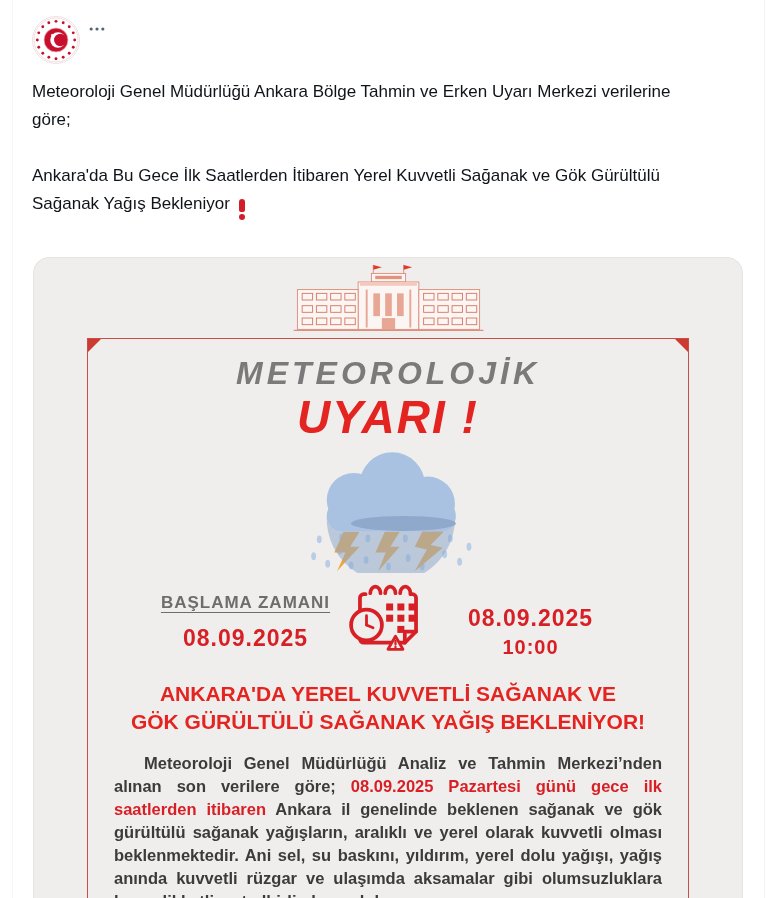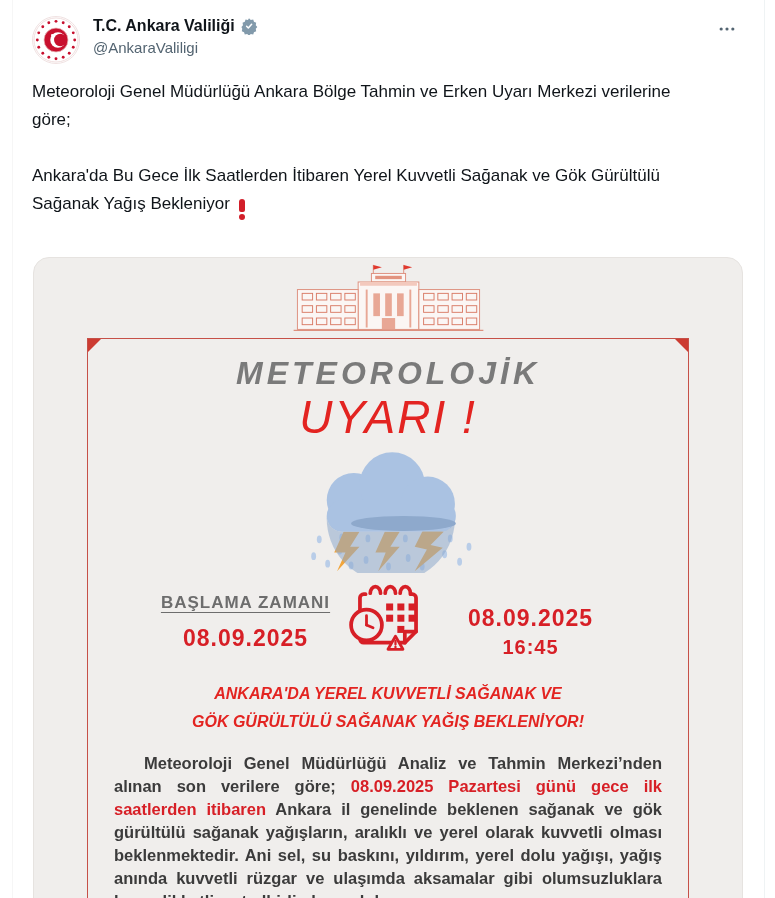--- a/index.html
+++ b/index.html
@@ -34,34 +34,34 @@
     background:#f0eeec; border-radius:16px; border:1px solid #e6e3e0; overflow:hidden; cursor:pointer; }
   .building-wrap { display:flex; justify-content:center; padding-top:5px; }
 
   .poster-box { position:relative; margin:1px 53px 0 53px; border:1px solid #c65048;
     min-height:610px; text-align:center; background:#f0eeec; }
   .corner { position:absolute; width:0; height:0; }
   .corner.tl { top:0; left:0; border-top:13px solid #cc3b31; border-right:13px solid transparent; }
   .corner.tr { top:0; right:0; border-top:13px solid #cc3b31; border-left:13px solid transparent; }
 
   .poster-title1 { margin-top:16px; font-size:32px; font-weight:bold; letter-spacing:4px; color:#7a7a7a;font-style:italic; }
-  .poster-title2 { font-size:46px; line-height:50px; font-weight:normal; font-style:italic;
+  .poster-title2 { font-size:46px; line-height:50px; font-weight:bold; font-style:italic;
     letter-spacing:2px; color:#e32421; }
 
   .cloud-wrap { margin-top:0px; }
 
   .times-row { display:flex; justify-content:space-between; align-items:flex-start;
     padding:0 58px; margin-top:2px; }
   .time-col { width:205px; margin-top:14px; }
   .time-label { font-size:17px; font-weight:bold; letter-spacing:1px; color:#6d6d6d;
     text-decoration:underline; text-underline-offset:4px; }
   .time-date { margin-top:12px; font-size:23px; font-weight:bold; color:#d71f26; letter-spacing:1px; }
   .time-time { margin-top:4px; font-size:20px; font-weight:bold; color:#d71f26; letter-spacing:1px; }
 
-  .headline { margin-top:20px; font-size:16px; line-height:28px; font-weight:bold; color:#e32421;font-style:italic; }
+  .headline { margin-top:20px; font-size:21px; line-height:28px; font-weight:bold; color:#e32421; }
 
   .poster-body { margin:16px 26px 0 26px; text-align:justify; text-indent:30px;
     font-size:16.5px; line-height:23px; font-weight:bold; color:#3b3b3b; }
   .poster-body .hl { color:#d71f26; }
 </style>
 </head>
 <body>
 
 <div class="column-border-left"></div>
 <div class="column-border-right"></div>
@@ -89,32 +89,20 @@
             <circle cx="6" cy="16.5" r="1.5"></circle>
           <circle cx="10.2" cy="10.2" r="1.5"></circle>
             <circle cx="16.5" cy="6" r="1.5"></circle>
         </g>
         <circle cx="24" cy="24" r="12.5" fill="#c8102e"></circle>
         <circle cx="24" cy="24" r="12.5" fill="none" stroke="#e8b9b9" stroke-width="0.8"></circle>
         <circle cx="26" cy="24" r="8" fill="#ffffff"></circle>
         <circle cx="28.5" cy="24" r="6.5" fill="#c8102e"></circle>
         <circle cx="20" cy="19" r="1.2" fill="#ffffff"></circle>
       </svg>
-    </div>
-    <div class="id-block">
-      <div class="name-row">
-        <span class="display-name">T.C. Ankara Valiliği</span>
-        <span class="badge">
-          <svg viewBox="0 0 24 24" width="18" height="18">
-            <path fill="#829aab" d="M12 1.7l2.4 2.2 3.2-.6 1 3.1 3 1.3-.6 3.2 2.1 2.4-2.1 2.4.6 3.2-3 1.3-1 3.1-3.2-.6-2.4 2.2-2.4-2.2-3.2.6-1-3.1-3-1.3.6-3.2L1.9 13.3 4 10.9l-.6-3.2 3-1.3 1-3.1 3.2.6z"></path>
-            <path d="M8.8 12.3l2.3 2.3 4.4-5" fill="none" stroke="#ffffff" stroke-width="2" stroke-linecap="round" stroke-linejoin="round"></path>
-          </svg>
-        </span>
-      </div>
-      <div class="handle">@AnkaraValiligi</div>
     </div>
     <div class="more-btn">
       <svg viewBox="0 0 24 24" width="20" height="20">
         <circle cx="5" cy="12" r="1.9" fill="#536471"></circle>
         <circle cx="12" cy="12" r="1.9" fill="#536471"></circle>
         <circle cx="19" cy="12" r="1.9" fill="#536471"></circle>
       </svg>
     </div>
   </div>
 
@@ -267,21 +255,21 @@
             <line x1="23" y1="49" x2="30" y2="52"></line>
           </g>
           <path d="M46,75 l8,-14 8,14 z" fill="#f0eeec" stroke="#d71f26" stroke-width="3" stroke-linejoin="round"></path>
           <line x1="54" y1="66" x2="54" y2="70" stroke="#d71f26" stroke-width="2.4" stroke-linecap="round"></line>
           <circle cx="54" cy="72.6" r="1.3" fill="#d71f26"></circle>
         </svg>
       </div>
 
       <div class="time-col">
         <div class="time-date">08.09.2025</div>
-        <div class="time-time">16:45</div>
+        <div class="time-time">10:00</div>
       </div>
     </div>
 
     <div class="headline">
       <div>ANKARA'DA YEREL KUVVETLİ SAĞANAK VE</div>
       <div>GÖK GÜRÜLTÜLÜ SAĞANAK YAĞIŞ BEKLENİYOR!</div>
     </div>
 
     <p class="poster-body"><span>Meteoroloji Genel Müdürlüğü Analiz ve Tahmin Merkezi’nden alınan son verilere göre; </span><span class="hl">08.09.2025 Pazartesi günü gece ilk saatlerden itibaren</span><span> Ankara il genelinde beklenen sağanak ve gök gürültülü sağanak yağışların, aralıklı ve yerel olarak kuvvetli olması beklenmektedir. Ani sel, su baskını, yıldırım, yerel dolu yağışı, yağış anında kuvvetli rüzgar ve ulaşımda aksamalar gibi olumsuzluklara karşı dikkatli ve tedbirli olunmalıdır.</span></p>
   </div>

